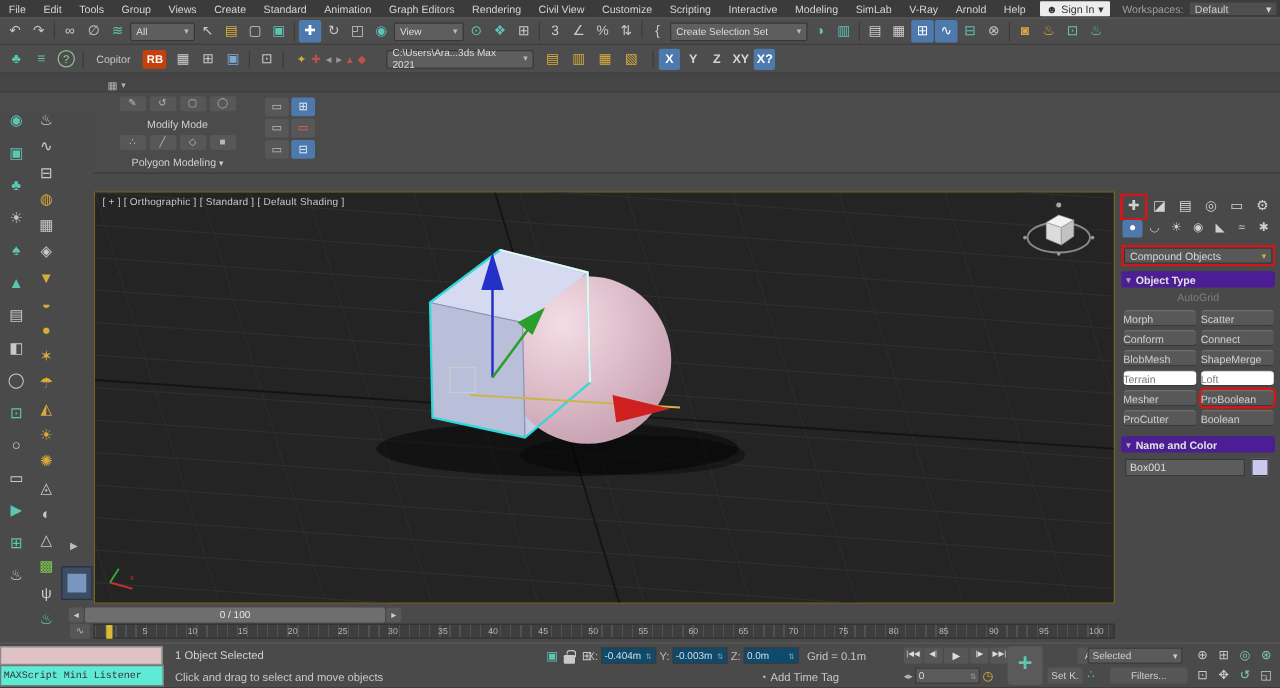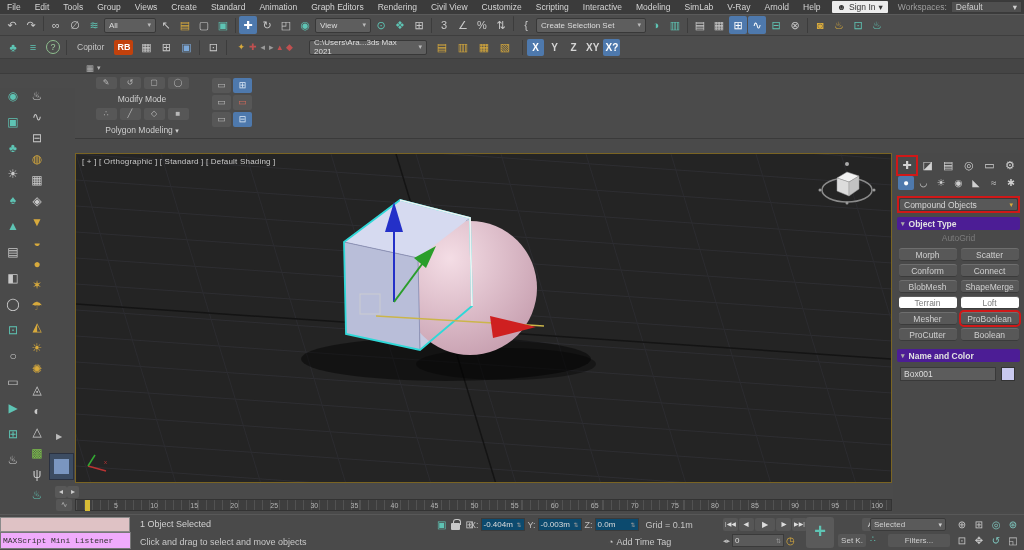--- a/index.html
+++ b/index.html
@@ -65,37 +65,37 @@
 .ccat{width:16px;height:14px;text-align:center;line-height:14px;font-size:9.5px;color:#cfcfcf;border-radius:2px}
 .ccat.activec{background:#4e79ad;color:#fff}
 .boxed{box-shadow:0 0 0 2px #d01818}
 .redbox{box-shadow:0 0 0 2px #d01818}
 .cdd{margin:4px 2px 2px;height:13px;background:#585858;border:1px solid #393939;border-radius:2px;display:flex;align-items:center;padding:0 4px;font-size:8.5px;color:#d6d6d6}
 .cdd .ar{margin-left:auto;font-size:7px;color:#d8aa3c}
 .roll{display:flex;gap:4px;align-items:center;background:#4c1d95;border-radius:2px;height:13px;margin:6px 1px 3px;padding:0 4px;font-size:8.5px;font-weight:bold;color:#e2e2e2}
 .roll .ar{font-size:7px;color:#aaa}
 .autogrid{text-align:center;color:#7c7c7c;font-size:8.5px;height:12px;margin-top:1px}
 .obtns{display:flex;flex-wrap:wrap;justify-content:center;padding:1px 0}
-.obtn{background:#585858;border-top:1px solid #6e6e6e;border-bottom:1px solid #3b3b3b;border-radius:3px;font-size:8.5px;height:13px;line-height:12px;text-align:center;color:#d0d0d0;width:58px;margin:1.5px 2px}
+.obtn{background:#585858;border-top:1px solid #6e6e6e;border-bottom:1px solid #3b3b3b;border-radius:3px;font-size:8.5px;height:13px;line-height:12px;color:#d0d0d0;width:58px;margin:1.5px 2px}
 .obtn.disabled{color:#7a7a7a;background:#ffffff;border-top-color:#5e5e5e}
 .namerow{display:flex;align-items:center;gap:5px;padding:2px 4px}
 .nfield{background:#5c5c5c;border:1px solid #393939;height:14px;font-size:8.5px;color:#ddd;display:flex;align-items:center;padding:0 3px;width:96px}
 .swatch{width:14px;height:14px;background:#c9c9ef;border:1px solid #333}
 
 .tslider{position:absolute;left:55px;top:485px;display:flex;align-items:center;height:13px}
 .tsarrow{width:12px;height:12px;background:#585858;border-radius:2px;text-align:center;line-height:12px;font-size:8px;color:#ccc}
 .tsbar{width:240px;height:12px;background:#6e6e6e;border-radius:2px;margin:0 1px;text-align:center;line-height:12px;font-size:8px;color:#e8e8e8}
 .mcurve{position:absolute;left:56px;top:499px;width:16px;height:12px;background:#565656;border-radius:2px;text-align:center;line-height:12px;font-size:8px;color:#bbb}
 .ruler{position:absolute;left:75px;top:499px;width:817px;height:12px;background:#3e3e3e;border:1px solid #333;background-image:repeating-linear-gradient(90deg,#525252 0 1px,transparent 1px 8.1px)}
 .rlabels{display:flex;justify-content:space-between;padding:2px 8px 0 38px;font-size:7px;color:#b5b5b5}
 .rmarker{position:absolute;left:9px;top:0;width:5px;height:11px;background:#d8bc35}
 
 .statusbar{position:absolute;left:0;top:514px;width:1024px;height:36px;background:#4a4a4a;border-top:1px solid #585858}
 .pinkbox{position:absolute;left:0;top:2px;width:130px;height:15px;background:#dfc2c5;border:1px solid #8a8a8a}
-.whitebox{position:absolute;left:0;top:17px;width:131px;height:17px;background:#f0abfc;border:1px solid #777;color:#333;font-family:"Liberation Mono",monospace;font-size:8px;padding:3px 2px 0}
+.whitebox{position:absolute;left:0;top:17px;width:131px;height:17px;background:#5eead4;border:1px solid #777;color:#333;font-family:"Liberation Mono",monospace;font-size:8px;padding:3px 2px 0}
 .sstatus{position:absolute;left:140px;top:4px;color:#d2d2d2}
 .sprompt{position:absolute;left:140px;top:22px;color:#c9c9c9}
 .timetag{position:absolute;left:608px;top:22px;color:#c9c9c9;display:flex;gap:3px;align-items:center}
 .selicons{position:absolute;left:437px;top:4px;display:flex;gap:5px;align-items:center}
 .sic{font-size:10px;color:#c9c9c9}
 .lock{position:relative;width:9px;height:7px;background:#c9c9c9;border-radius:1px;margin-top:4px}
 .lock:before{content:"";position:absolute;top:-4px;left:1.5px;width:6px;height:5px;border:1.5px solid #c9c9c9;border-bottom:none;border-radius:3px 3px 0 0}
 .coords{position:absolute;left:470px;top:3px;display:flex;align-items:center;gap:3px}
 .clabel{color:#bdbdbd}
 .cfield{background:#0c4a6e;border:1px solid #3a3a3a;height:13px;min-width:44px;display:flex;align-items:center;padding:0 2px;color:#ddd;font-size:8px;gap:2px}
@@ -484,20 +484,21 @@
       <span>Name and Color</span>
     </div>
     <div class="namerow">
       <span class="nfield">Box001</span>
       <span class="swatch" title="Box001" style="background: rgb(201, 201, 239);"></span>
     </div>
   </div>
 
   <div class="tslider">
     <span class="tsarrow">◂</span>
+    <span class="tsbar">0 / 100</span>
     <span class="tsarrow">▸</span>
   </div>
   <span class="mcurve">∿</span>
   <div class="ruler">
     <div class="rmarker"></div>
     <div class="rlabels">
         <span>5</span>
         <span>10</span>
         <span>15</span>
         <span>20</span>

